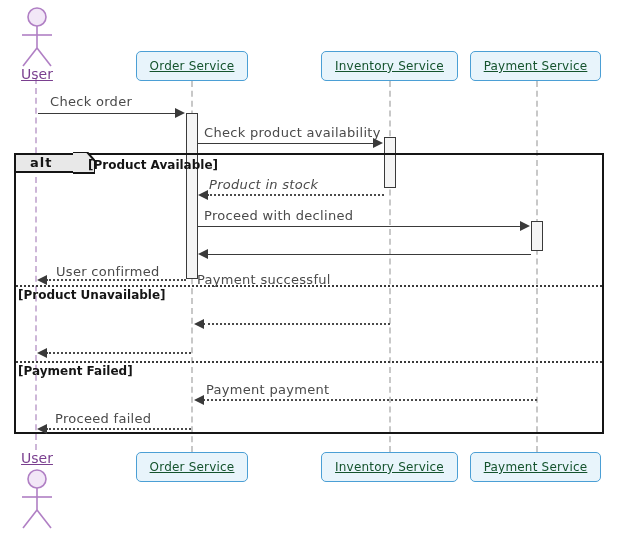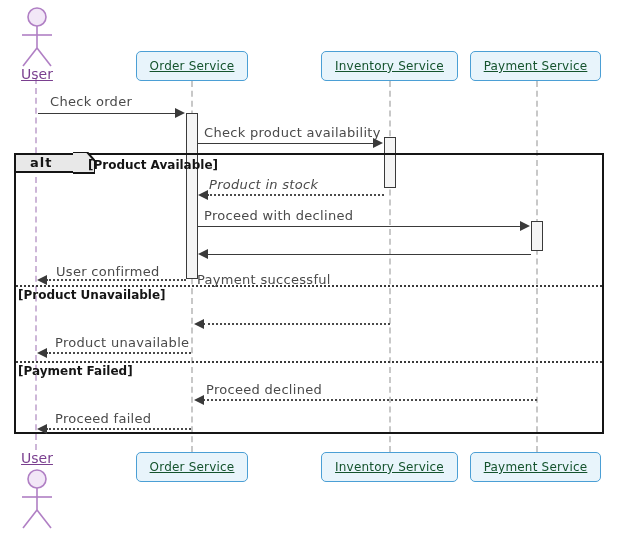--- a/index.html
+++ b/index.html
@@ -211,25 +211,24 @@
   <div class="msg-line" style="left:207px; top:254px; width:324px;"></div>
   <div class="arrowhead left" style="left:198px; top:249px;"></div>
 
   <div class="msg-label" style="left:56px; top:264px;">User confirmed</div>
   <div class="msg-line dotted" style="left:46px; top:279px; width:140px;"></div>
   <div class="arrowhead left" style="left:37px; top:275px;"></div>
 
   <div class="msg-line dotted" style="left:203px; top:323px; width:187px;"></div>
   <div class="arrowhead left" style="left:194px; top:319px;"></div>
 
-  <div class="msg-label" style="left:55px; top:335px;">Product unavailable</div>
   <div class="msg-line dotted" style="left:46px; top:352px; width:145px;"></div>
   <div class="arrowhead left" style="left:37px; top:348px;"></div>
 
-  <div class="msg-label" style="left:206px; top:382px;">Proceed declined</div>
+  <div class="msg-label" style="left:206px; top:382px;">Payment payment</div>
   <div class="msg-line dotted" style="left:203px; top:399px; width:334px;"></div>
   <div class="arrowhead left" style="left:194px; top:395px;"></div>
 
   <div class="msg-label" style="left:55px; top:411px;">Proceed failed</div>
   <div class="msg-line dotted" style="left:46px; top:428px; width:145px;"></div>
   <div class="arrowhead left" style="left:37px; top:424px;"></div>
 
   <div class="actor-wrap" style="left:14px; top:450px; width:46px; height:80px;">
     <div class="actor-label" style="left:0; top:0; width:46px;">User</div>
     <svg width="46" height="62" viewBox="0 0 46 62" style="position:absolute; left:0; top:18px;">

